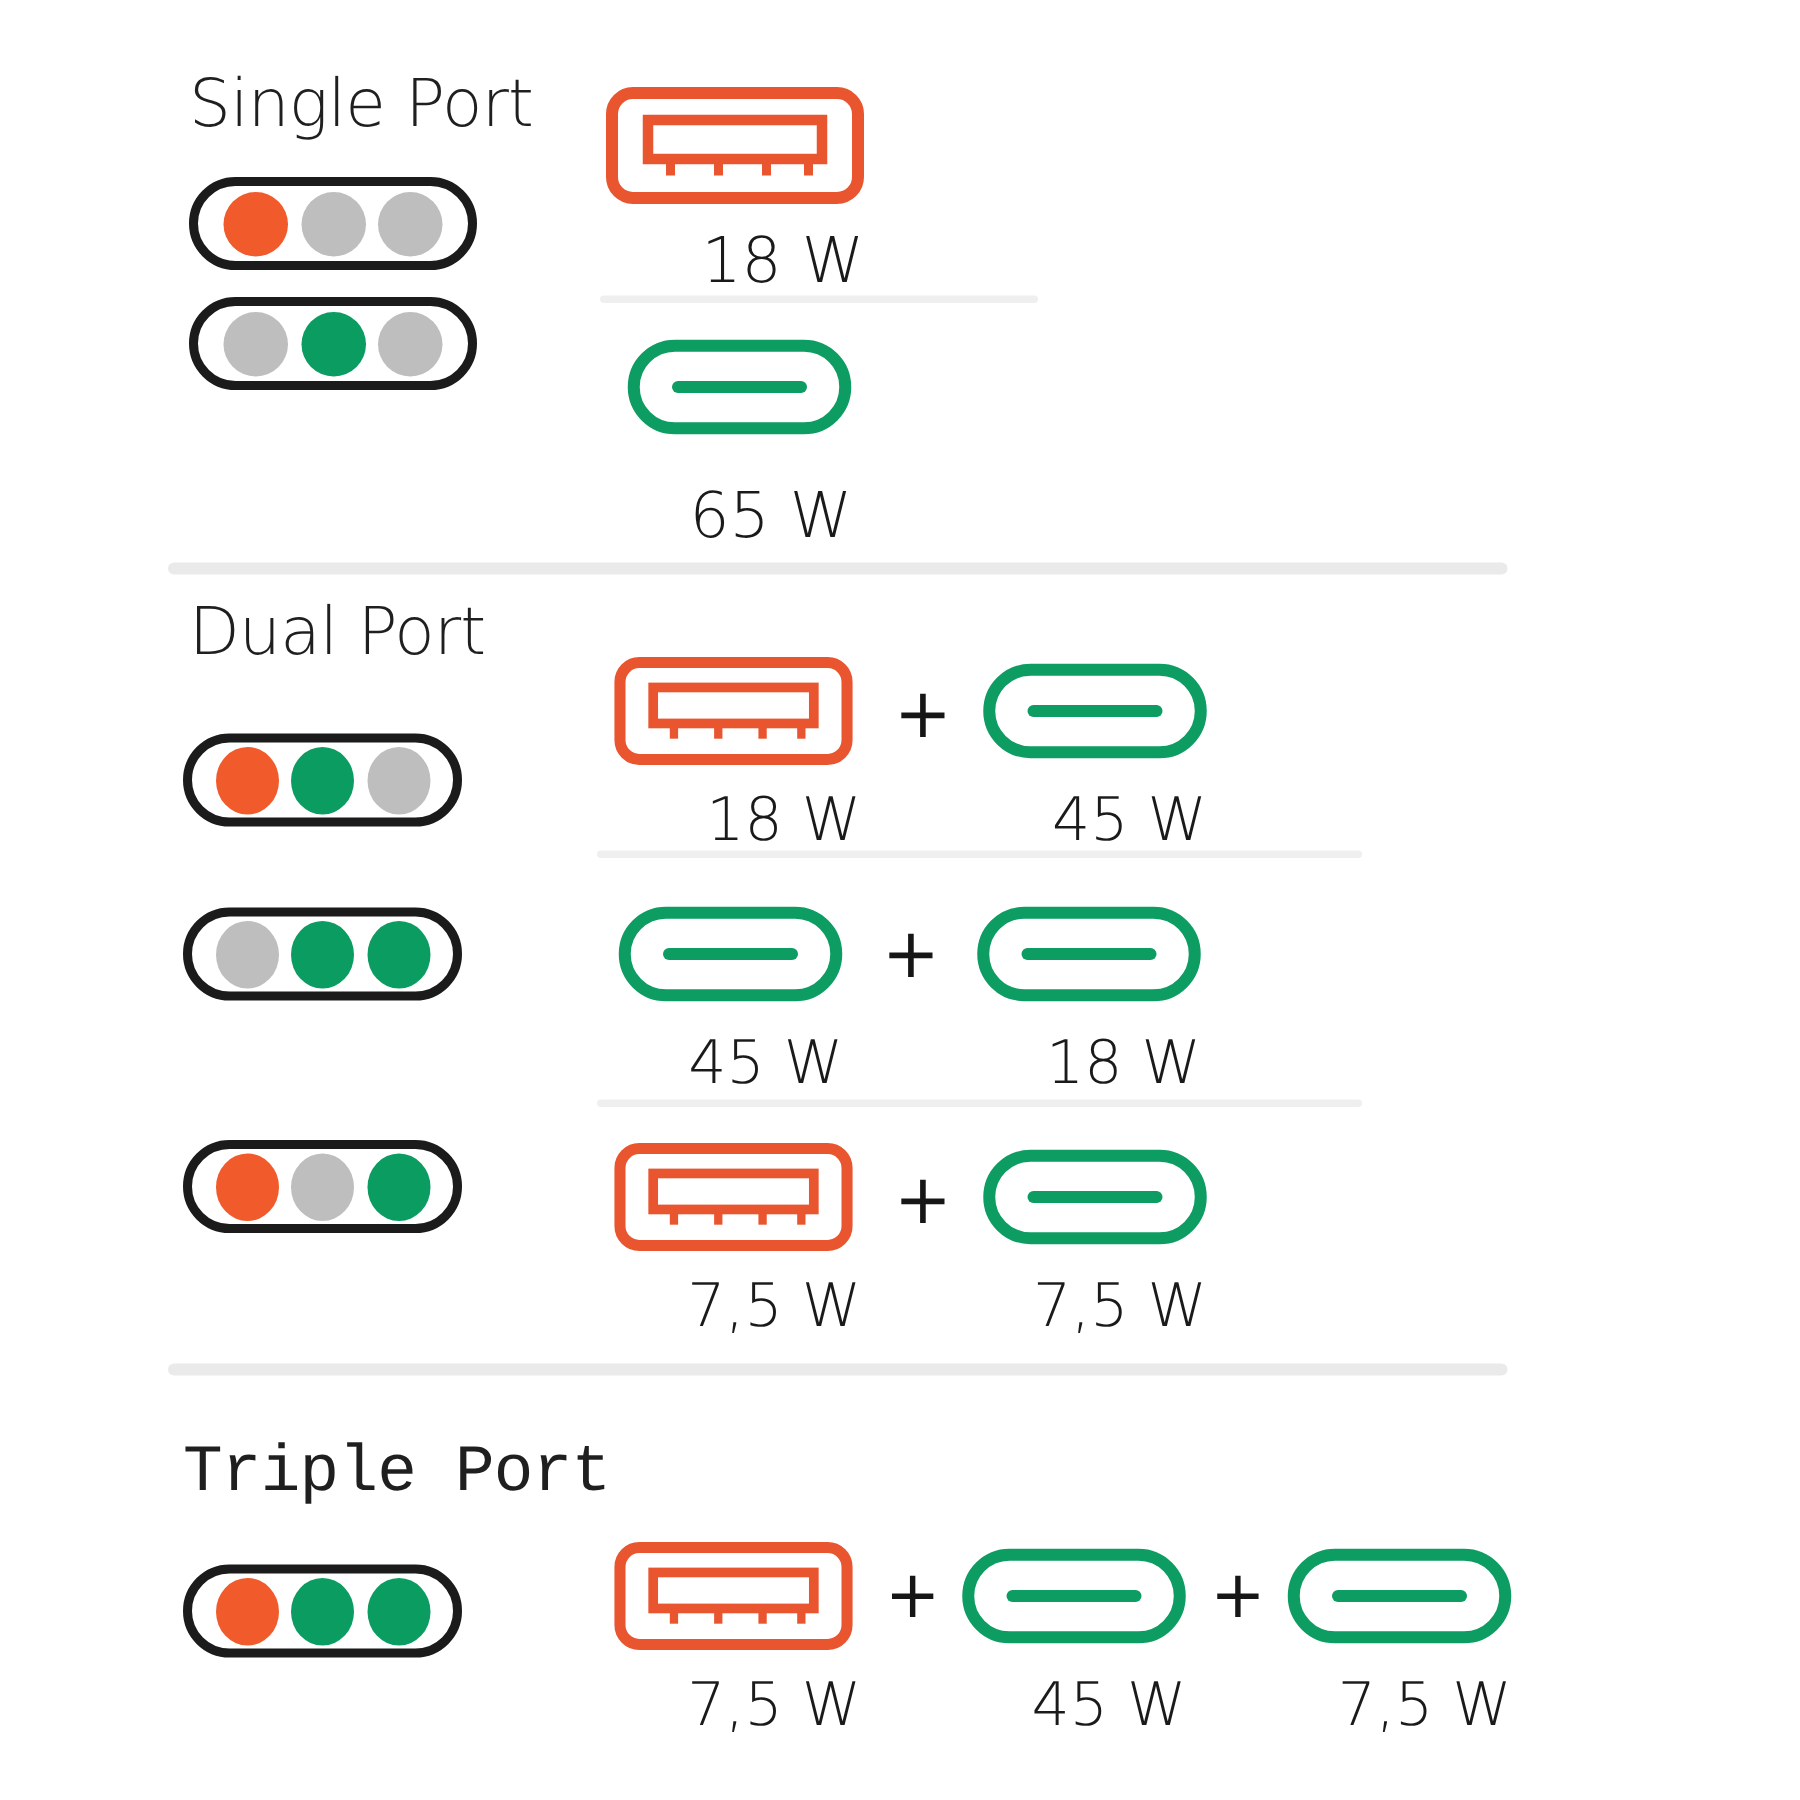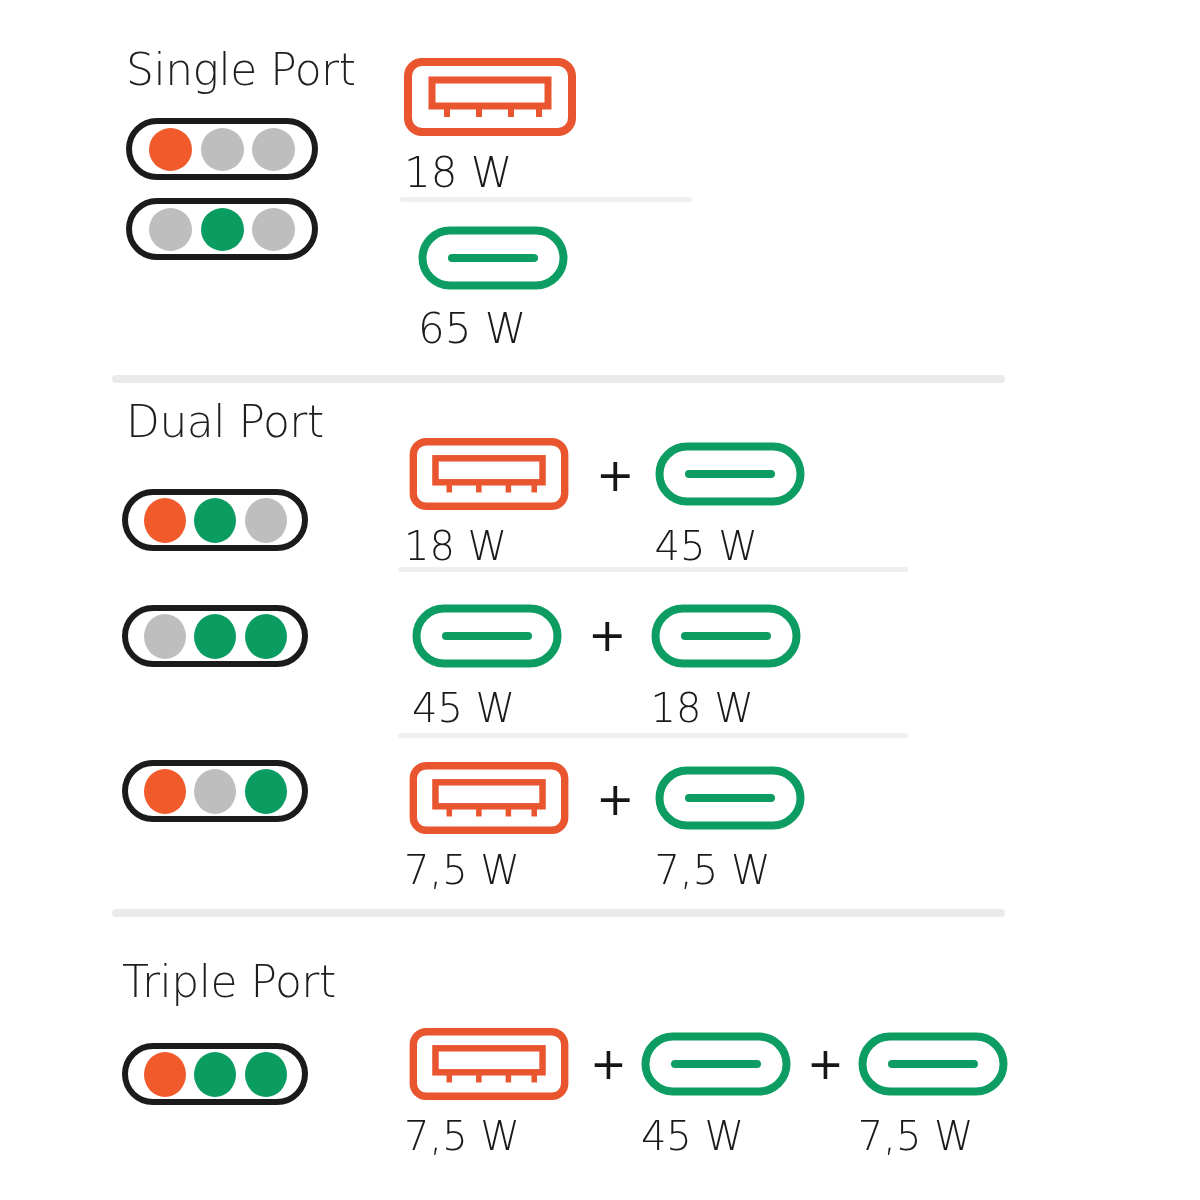--- a/index.html
+++ b/index.html
@@ -57,21 +57,21 @@
 
   
   .combo {
     position: absolute;
     display: flex;
     align-items: flex-start;
   }
   .combo-item {
     display: flex;
     flex-direction: column;
-    align-items: flex-start;
+    align-items: flex-end;
   }
   .plus {
     font-family: "DejaVu Sans", sans-serif;
     font-weight: 400;
     color: #161616;
     line-height: 1;
     user-select: none;
   }
   .watt {
     font-family: "DejaVu Sans", sans-serif;
@@ -141,21 +141,21 @@
     <div class="divider-minor" style="left:400px; top:197px; width:292px;"></div>
 
     <div class="combo" style="left:418px; top:226px;">
       <div class="combo-item">
         <span class="conn">
           <svg width="150" height="64" viewBox="0 0 150 64">
             <rect x="4.5" y="4.5" width="141" height="55" rx="27.5" ry="27.5" fill="none" stroke="#0D9D62" stroke-width="8"></rect>
             <line x1="34" y1="32" x2="116" y2="32" stroke="#0D9D62" stroke-width="8" stroke-linecap="round"></line>
           </svg>
         </span>
-        <span class="watt" style="font-size:42px; margin-top:14px;">65 W</span>
+        <span class="watt" style="font-size:42px; margin-top:28px;">65 W</span>
       </div>
     </div>
   </div>
 
   <div class="divider-major" style="left:112px; top:375px; width:893px;"></div>
 
   <div class="section" style="top:0;">
 
     <div class="section-title" style="left:126px; top:400px;">Dual Port</div>
 
@@ -253,21 +253,21 @@
         </span>
         <span class="watt" style="font-size:40px; margin-top:16px;">7,5 W</span>
       </div>
     </div>
   </div>
 
   <div class="divider-major" style="left:112px; top:909px; width:893px;"></div>
 
   <div class="section" style="top:0;">
 
-    <div class="section-title" style="left:122px; top:960px;">Triple Port</div>
+    <div class="section-title" style="left:122px; top:960px;font-family:Liberation Mono, monospace;">Triple Port</div>
 
     <div class="port-pill" style="left:122px; top:1043px; width:186px; height:62px; padding:0 7px;">
       <span class="port-dot" style="width:42px;height:45px;background:#F15A2B;"></span>
       <span class="port-dot" style="width:42px;height:45px;background:#0A9C60;"></span>
       <span class="port-dot" style="width:42px;height:45px;background:#0A9C60;"></span>
     </div>
 
     <div class="combo" style="left:404px; top:1028px;">
       <div class="combo-item">
         <span class="conn">

